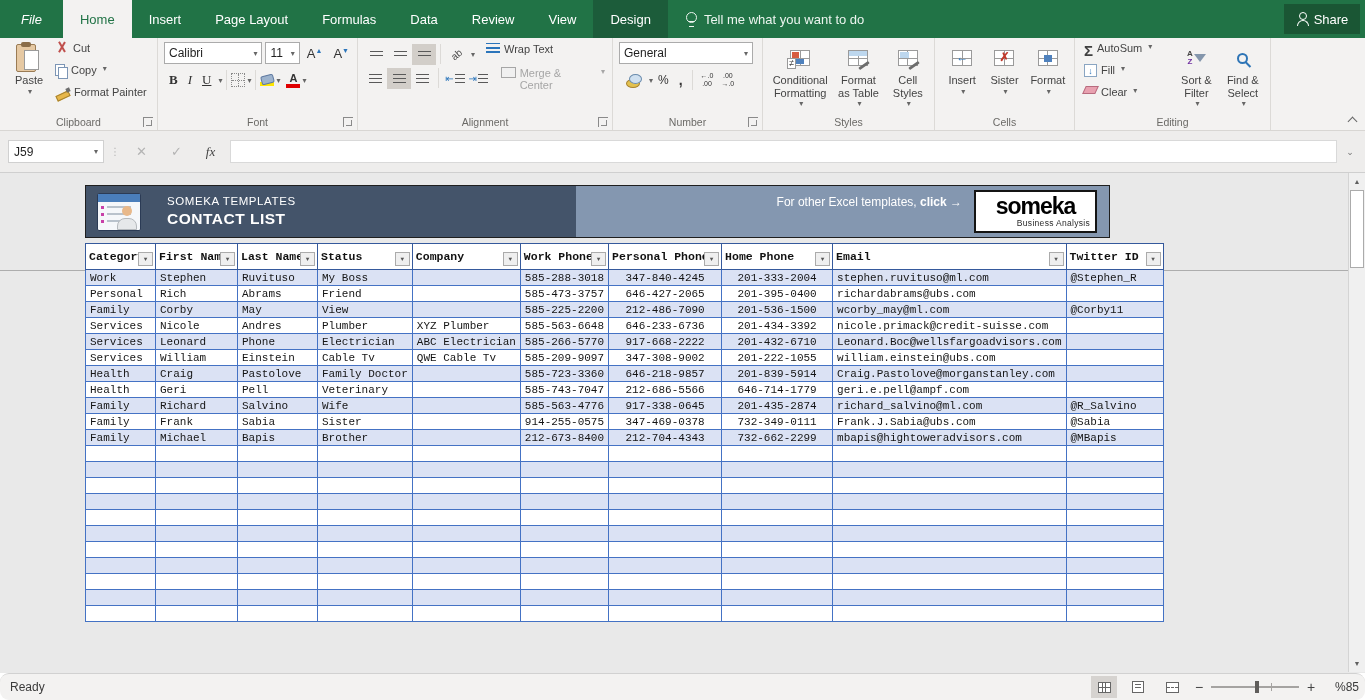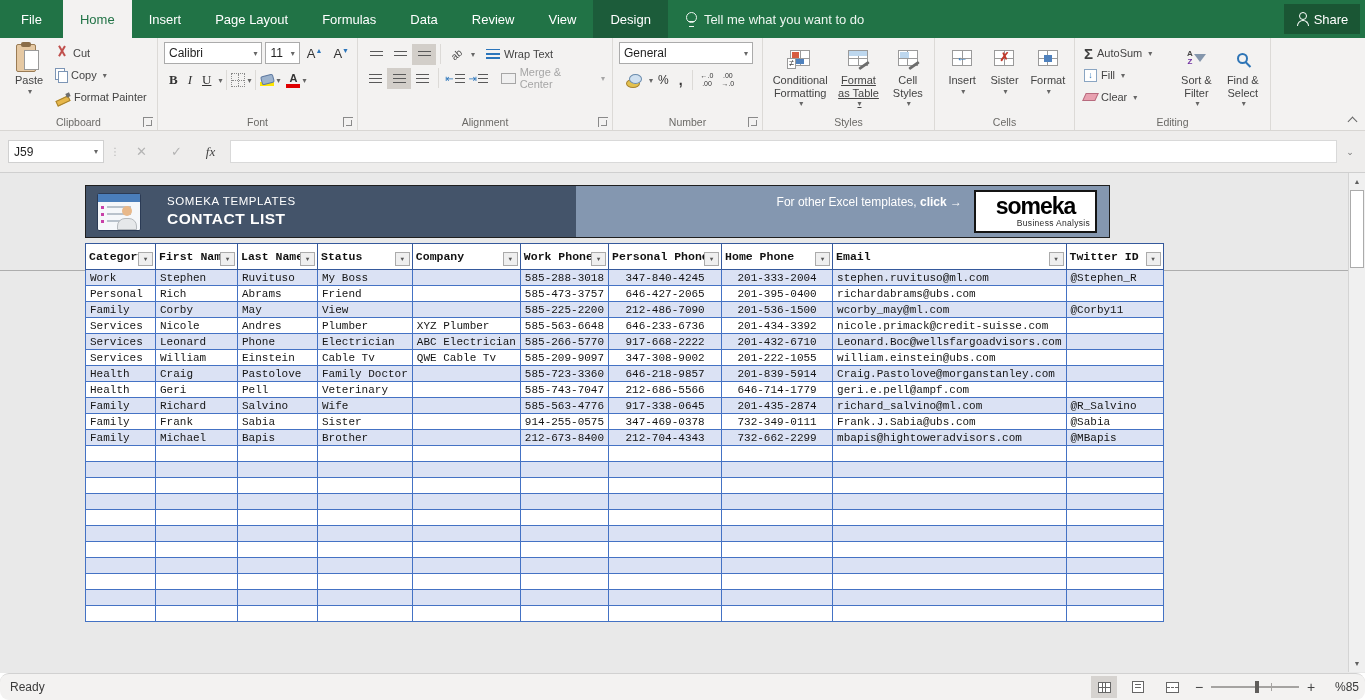--- a/index.html
+++ b/index.html
@@ -3,21 +3,21 @@
 <meta charset="utf-8">
 <style>
   * { margin:0; padding:0; box-sizing:border-box; }
   html,body { width:1365px; height:700px; overflow:hidden; }
   body { font-family:"Liberation Sans", sans-serif; }
   #app { position:relative; width:1365px; height:700px; background:#fff; overflow:hidden; }
 
   
   .tabbar { position:absolute; left:0; top:0; width:1365px; height:38px; background:#217346; display:flex; align-items:stretch; color:#fff; }
   .tab { font-size:13px; padding:0 17px; display:flex; align-items:center; cursor:default; }
-  .tab.file { padding:0 21px; }
+  .tab.file { padding:0 21px;font-style:italic; }
   .tab.active { background:#f3f2f1; color:#217346; }
   .tab.contextual { background:#1c5c3a; }
   .tellme { display:flex; align-items:center; font-size:13px; color:#ecf5ef; margin-left:18px; gap:7px; }
   .bulb { width:11px; height:15px; position:relative; }
   .bulb::before { content:''; position:absolute; top:0; left:0; width:9px; height:9px; border:1.4px solid #ecf5ef; border-radius:50%; }
   .bulb::after { content:''; position:absolute; bottom:0; left:3px; width:5px; height:4px; border-top:1.4px solid #ecf5ef; border-bottom:1.4px solid #ecf5ef; }
   .share-btn { position:absolute; right:5px; top:4px; bottom:4px; width:76px; background:#1a5634; display:flex; align-items:center; justify-content:center; gap:6px; font-size:13px; color:#fff; }
   .person { width:12px; height:14px; position:relative; }
   .person::before { content:''; position:absolute; top:0; left:3px; width:6px; height:6px; border:1.3px solid #fff; border-radius:50%; }
   .person::after { content:''; position:absolute; bottom:0; left:1px; width:10px; height:5px; border:1.3px solid #fff; border-bottom:none; border-radius:6px 6px 0 0; }
@@ -25,21 +25,21 @@
   
   .ribbon { position:absolute; left:0; top:38px; width:1365px; height:93px; background:#f3f2f1; border-bottom:1px solid #d8d6d3; display:flex; }
   .rgroup { position:relative; border-right:1px solid #dcdad7; padding:4px 4px 16px 6px; height:100%; flex:none; }
   .glabel { position:absolute; bottom:2px; left:0; right:0; text-align:center; font-size:10.5px; color:#6b6a67; }
   .launcher { position:absolute; bottom:3px; right:4px; width:10px; height:10px; border-left:1px solid #8a8a8a; border-top:1px solid #8a8a8a; }
   .launcher::after { content:''; position:absolute; right:1px; bottom:1px; width:5px; height:5px; border-right:1.5px solid #8a8a8a; border-bottom:1.5px solid #8a8a8a; }
   .btxt { font-size:11px; color:#444; }
   .dd { font-size:8px; color:#666; margin-left:2px; }
   .bigbtn { display:flex; flex-direction:column; align-items:center; justify-content:flex-start; text-align:center; font-size:11px; color:#444; line-height:1.15; padding:3px 4px; }
   .bigbtn .bicon { height:26px; display:flex; align-items:center; justify-content:center; margin-bottom:3px; }
-  .smallbtn { display:flex; align-items:center; gap:4px; height:22px; font-size:11px; color:#444; padding:0 3px; }
+  .smallbtn { display:flex; align-items:flex-start; gap:4px; height:22px; font-size:11px; color:#444; padding:0 3px; }
   .iconbtn { width:24px; height:21px; display:flex; align-items:center; justify-content:center; }
   .iconbtn.sel { background:#d2cec9; }
 
   
   .clip { width:26px; height:32px; position:relative; }
   .clip .board { position:absolute; left:0; top:2px; width:20px; height:28px; background:#e6c9a3; border:1px solid #9a7b54; border-radius:2px; }
   .clip .clasp { position:absolute; left:5px; top:0; width:10px; height:5px; background:#8a6d49; border-radius:2px; }
   .clip .page { position:absolute; left:8px; top:8px; width:15px; height:20px; background:#fff; border:1px solid #9a9a9a; }
   .scissors { width:14px; height:14px; position:relative; }
   .scissors::before, .scissors::after { content:''; position:absolute; left:6px; top:-1px; width:1.6px; height:12px; background:#c0504d; }
@@ -352,21 +352,21 @@
         <span class="bicon">
             <span class="gridic">
               <span class="red"></span>
               <span class="blue"></span>
               <span class="neq">≠</span>
             </span>
           </span>
         <span>Conditional Formatting</span>
         <span class="dd">▾</span>
       </div>
-      <div class="bigbtn" style="width:54px;text-decoration:underline;">
+      <div class="bigbtn" style="width:54px;">
         <span class="bicon">
             <span class="gridic">
               <span class="hdr"></span>
               <span class="pen"></span>
             </span>
           </span>
         <span>Format as Table</span>
         <span class="dd">▾</span>
       </div>
       <div class="bigbtn" style="width:44px;">

